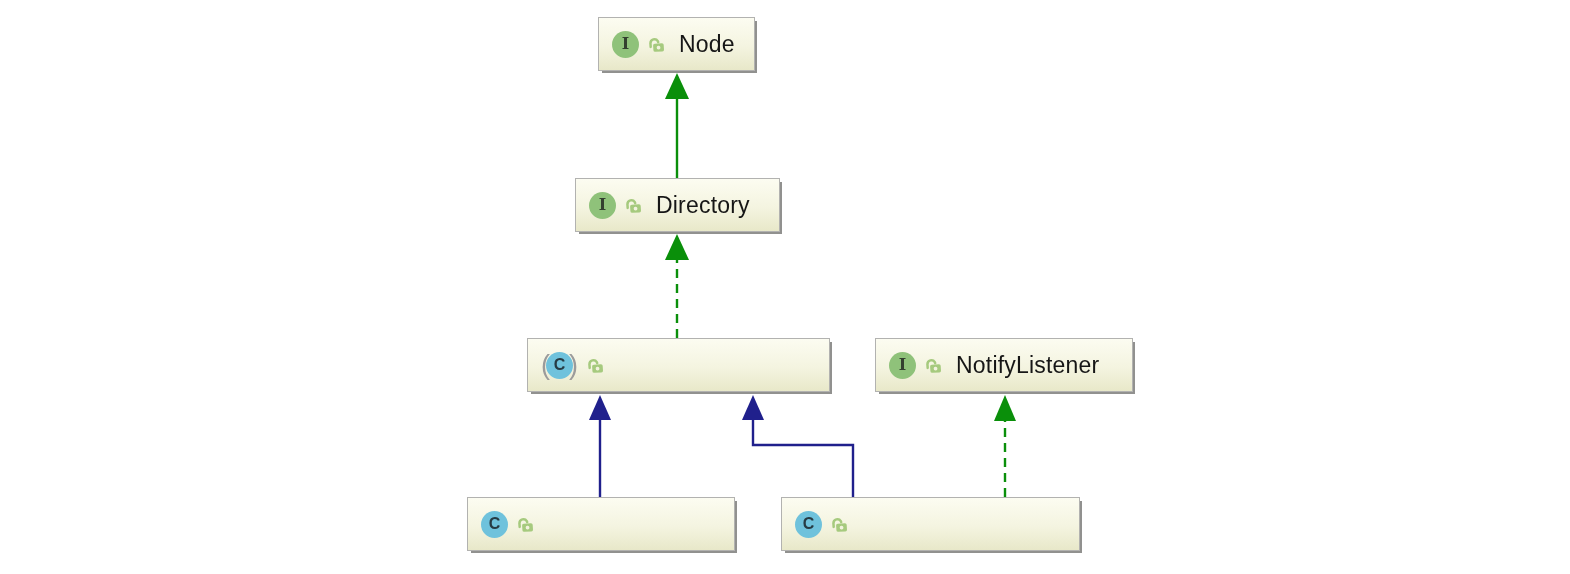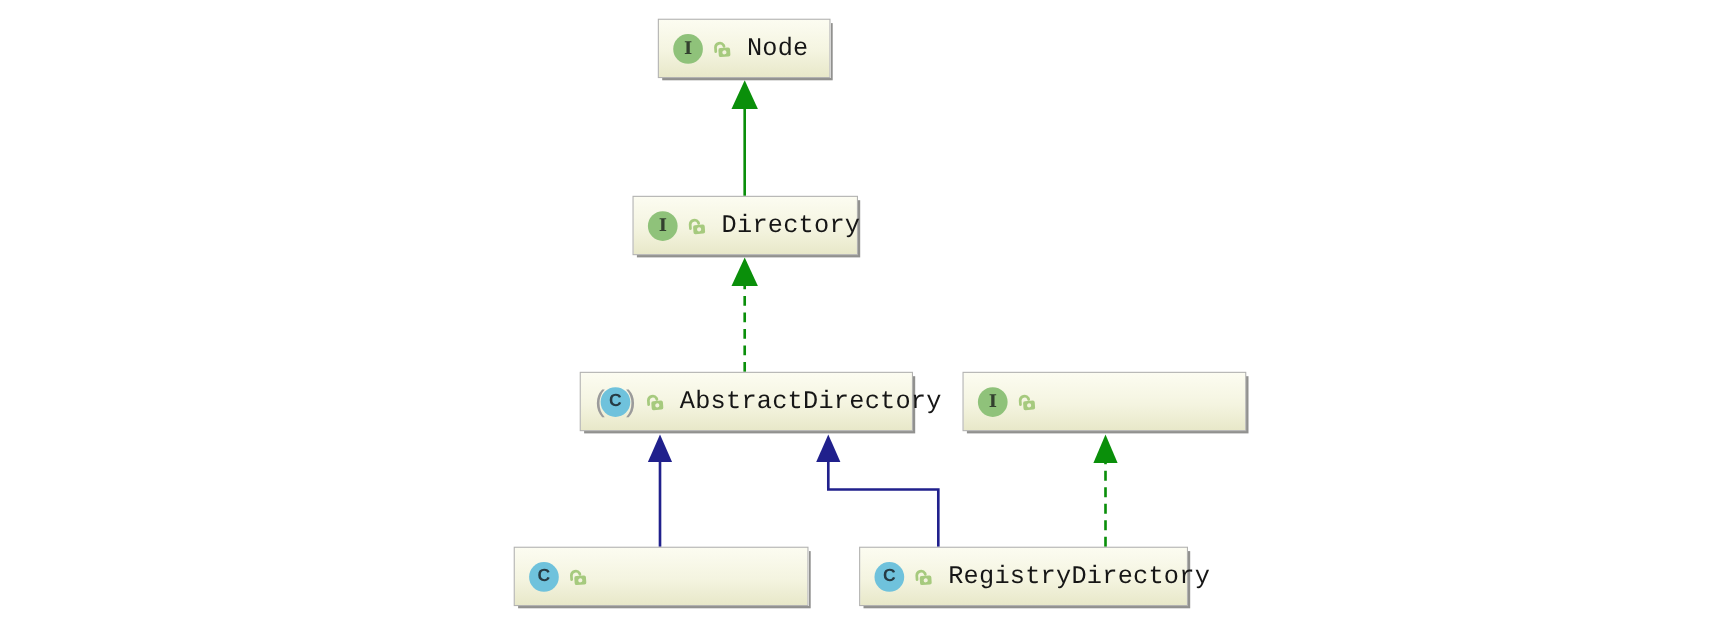--- a/index.html
+++ b/index.html
@@ -27,21 +27,20 @@
     background: linear-gradient(180deg, #fcfcf1 0%, #f4f4e0 55%, #e8e8c9 100%);
     border: 1.5px solid #b2b2b0;
     box-shadow: 3px 3px 0 -1px #91918f;
     cursor: default;
   }
   .uml-node .label {
     font-size: 23px;
     color: #161616;
     white-space: nowrap;
     letter-spacing: 0.2px;
-    font-family: Liberation Mono, monospace;
   }
   
   .pos-node               { left: 598px; top: 17px;  width: 157px; }
   .pos-directory          { left: 575px; top: 178px; width: 205px; }
   .pos-abstract-directory { left: 527px; top: 338px; width: 303px; }
   .pos-notify-listener    { left: 875px; top: 338px; width: 258px; }
   .pos-static-directory   { left: 467px; top: 497px; width: 268px; }
   .pos-registry-directory { left: 781px; top: 497px; width: 299px; }
 
   
@@ -159,44 +158,43 @@
     <span class="abstract-wrap">
       <span class="abstract-paren left">(</span>
       <span class="kind-circle kind-class">C</span>
       <span class="abstract-paren right">)</span>
     </span>
     <svg class="lock-icon" viewBox="0 0 20 20">
       <path d="M4.5,12.5 L4.5,8.8 A4,4 0 0 1 12,7.2 L12.3,8.3" fill="none" stroke="#a6ca7e" stroke-width="2.5" stroke-linecap="round"></path>
       <rect x="7" y="9.6" width="10.6" height="8.2" rx="1.8" fill="#a6ca7e"></rect>
       <circle cx="12.3" cy="13.7" r="1.9" fill="#f2f2de"></circle>
     </svg>
-    <span class="label">AbstractDirectory</span>
   </div>
 
   <div class="uml-node pos-notify-listener">
     <span class="kind-circle kind-interface">I</span>
     <svg class="lock-icon" viewBox="0 0 20 20">
       <path d="M4.5,12.5 L4.5,8.8 A4,4 0 0 1 12,7.2 L12.3,8.3" fill="none" stroke="#a6ca7e" stroke-width="2.5" stroke-linecap="round"></path>
       <rect x="7" y="9.6" width="10.6" height="8.2" rx="1.8" fill="#a6ca7e"></rect>
       <circle cx="12.3" cy="13.7" r="1.9" fill="#f2f2de"></circle>
     </svg>
+    <span class="label">NotifyListener</span>
   </div>
 
   <div class="uml-node pos-static-directory">
     <span class="kind-circle kind-class">C</span>
     <svg class="lock-icon" viewBox="0 0 20 20">
       <path d="M4.5,12.5 L4.5,8.8 A4,4 0 0 1 12,7.2 L12.3,8.3" fill="none" stroke="#a6ca7e" stroke-width="2.5" stroke-linecap="round"></path>
       <rect x="7" y="9.6" width="10.6" height="8.2" rx="1.8" fill="#a6ca7e"></rect>
       <circle cx="12.3" cy="13.7" r="1.9" fill="#f2f2de"></circle>
     </svg>
   </div>
 
   <div class="uml-node pos-registry-directory">
     <span class="kind-circle kind-class">C</span>
     <svg class="lock-icon" viewBox="0 0 20 20">
       <path d="M4.5,12.5 L4.5,8.8 A4,4 0 0 1 12,7.2 L12.3,8.3" fill="none" stroke="#a6ca7e" stroke-width="2.5" stroke-linecap="round"></path>
       <rect x="7" y="9.6" width="10.6" height="8.2" rx="1.8" fill="#a6ca7e"></rect>
       <circle cx="12.3" cy="13.7" r="1.9" fill="#f2f2de"></circle>
     </svg>
-    <span class="label">RegistryDirectory</span>
   </div>
 
 </div>
 
 </body></html>

